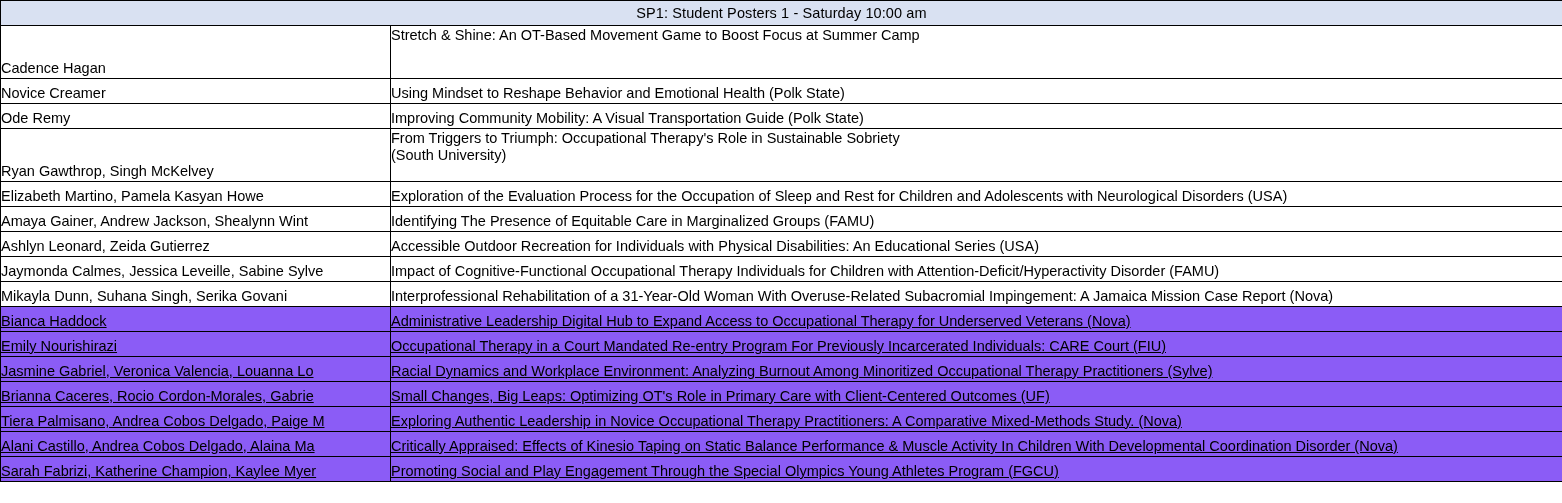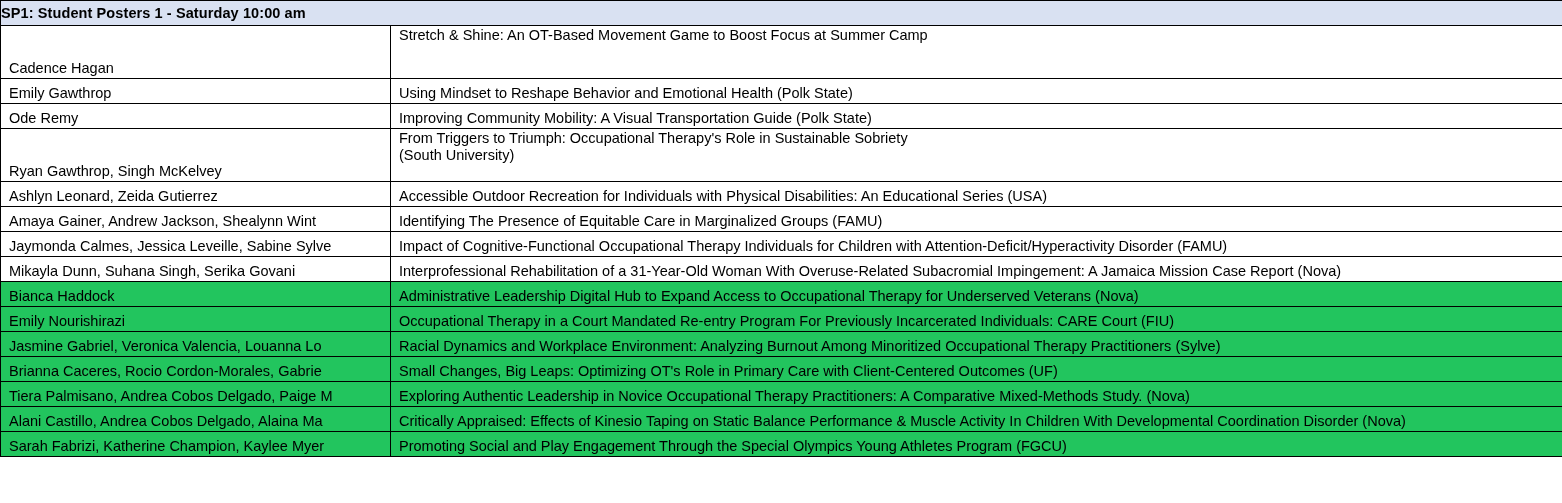--- a/index.html
+++ b/index.html
@@ -24,43 +24,44 @@
   }
   table.schedule col.col-authors { width: 390px; }
   table.schedule col.col-title   { width: 1172px; }
 
   tr.session-header th {
     background: #d9e1f2;
     border: 1px solid #000000;
     border-top: 1px solid #000000;
     height: 24px;
     font-size: 14.5px;
-    font-weight: bold;
+    font-weight: normal;
     color: #000000;
-    text-align: left;
+    text-align: center;
     padding: 0;
     letter-spacing: 0.1px;
     white-space: nowrap;
     overflow: hidden;
   }
   table.schedule td {
     border: 1px solid #000000;
     font-size: 14.5px;
     color: #000000;
     vertical-align: bottom;
-    padding: 0 2px 1px 8px;
+    padding: 0 2px 1px 0;
     height: 23px;
     overflow: hidden;
     white-space: nowrap;
     text-overflow: clip;
     background: #ffffff;
     line-height: 1.18;
   }
   table.schedule tr.shaded td {
-    background: #22c55e;
+    background: #8b5cf6;
+    text-decoration: underline;
   }
   table.schedule td.authors {
     white-space: nowrap;
     overflow: hidden;
     margin-top: 40px;
   }
   table.schedule td.title {
     white-space: nowrap;
     overflow: hidden;
   }
@@ -101,21 +102,21 @@
           <td class="authors">
             <span class="clip">Cadence Hagan</span>
           </td>
           <td class="title">
             <span class="line1">Stretch &amp; Shine: An OT-Based Movement Game to Boost Focus at Summer Camp</span>
             <span class="line2"></span>
           </td>
         </tr>
         <tr>
           <td class="authors">
-            <span class="clip">Emily Gawthrop</span>
+            <span class="clip">Novice Creamer</span>
           </td>
           <td class="title">
             <span class="clip">Using Mindset to Reshape Behavior and Emotional Health (Polk State)</span>
           </td>
         </tr>
         <tr>
           <td class="authors">
             <span class="clip">Ode Remy</span>
           </td>
           <td class="title">
@@ -126,32 +127,40 @@
           <td class="authors">
             <span class="clip">Ryan Gawthrop, Singh McKelvey</span>
           </td>
           <td class="title">
             <span class="line1">From Triggers to Triumph: Occupational Therapy's Role in Sustainable Sobriety</span>
             <span class="line2"> (South University)</span>
           </td>
         </tr>
         <tr>
           <td class="authors">
+            <span class="clip">Elizabeth Martino, Pamela Kasyan Howe</span>
+          </td>
+          <td class="title">
+            <span class="clip">Exploration of the Evaluation Process for the Occupation of Sleep and Rest for Children and Adolescents with Neurological Disorders (USA)</span>
+          </td>
+        </tr>
+        <tr>
+          <td class="authors">
+            <span class="clip">Amaya Gainer, Andrew Jackson, Shealynn Wint</span>
+          </td>
+          <td class="title">
+            <span class="clip">Identifying The Presence of Equitable Care in Marginalized Groups (FAMU)</span>
+          </td>
+        </tr>
+        <tr>
+          <td class="authors">
             <span class="clip">Ashlyn Leonard, Zeida Gutierrez</span>
           </td>
           <td class="title">
             <span class="clip">Accessible Outdoor Recreation for Individuals with Physical Disabilities: An Educational Series (USA)</span>
-          </td>
-        </tr>
-        <tr>
-          <td class="authors">
-            <span class="clip">Amaya Gainer, Andrew Jackson, Shealynn Wint</span>
-          </td>
-          <td class="title">
-            <span class="clip">Identifying The Presence of Equitable Care in Marginalized Groups (FAMU)</span>
           </td>
         </tr>
         <tr>
           <td class="authors">
             <span class="clip">Jaymonda Calmes, Jessica Leveille, Sabine Sylve</span>
           </td>
           <td class="title">
             <span class="clip">Impact of Cognitive-Functional Occupational Therapy Individuals for Children with Attention-Deficit/Hyperactivity Disorder (FAMU)</span>
           </td>
         </tr>

